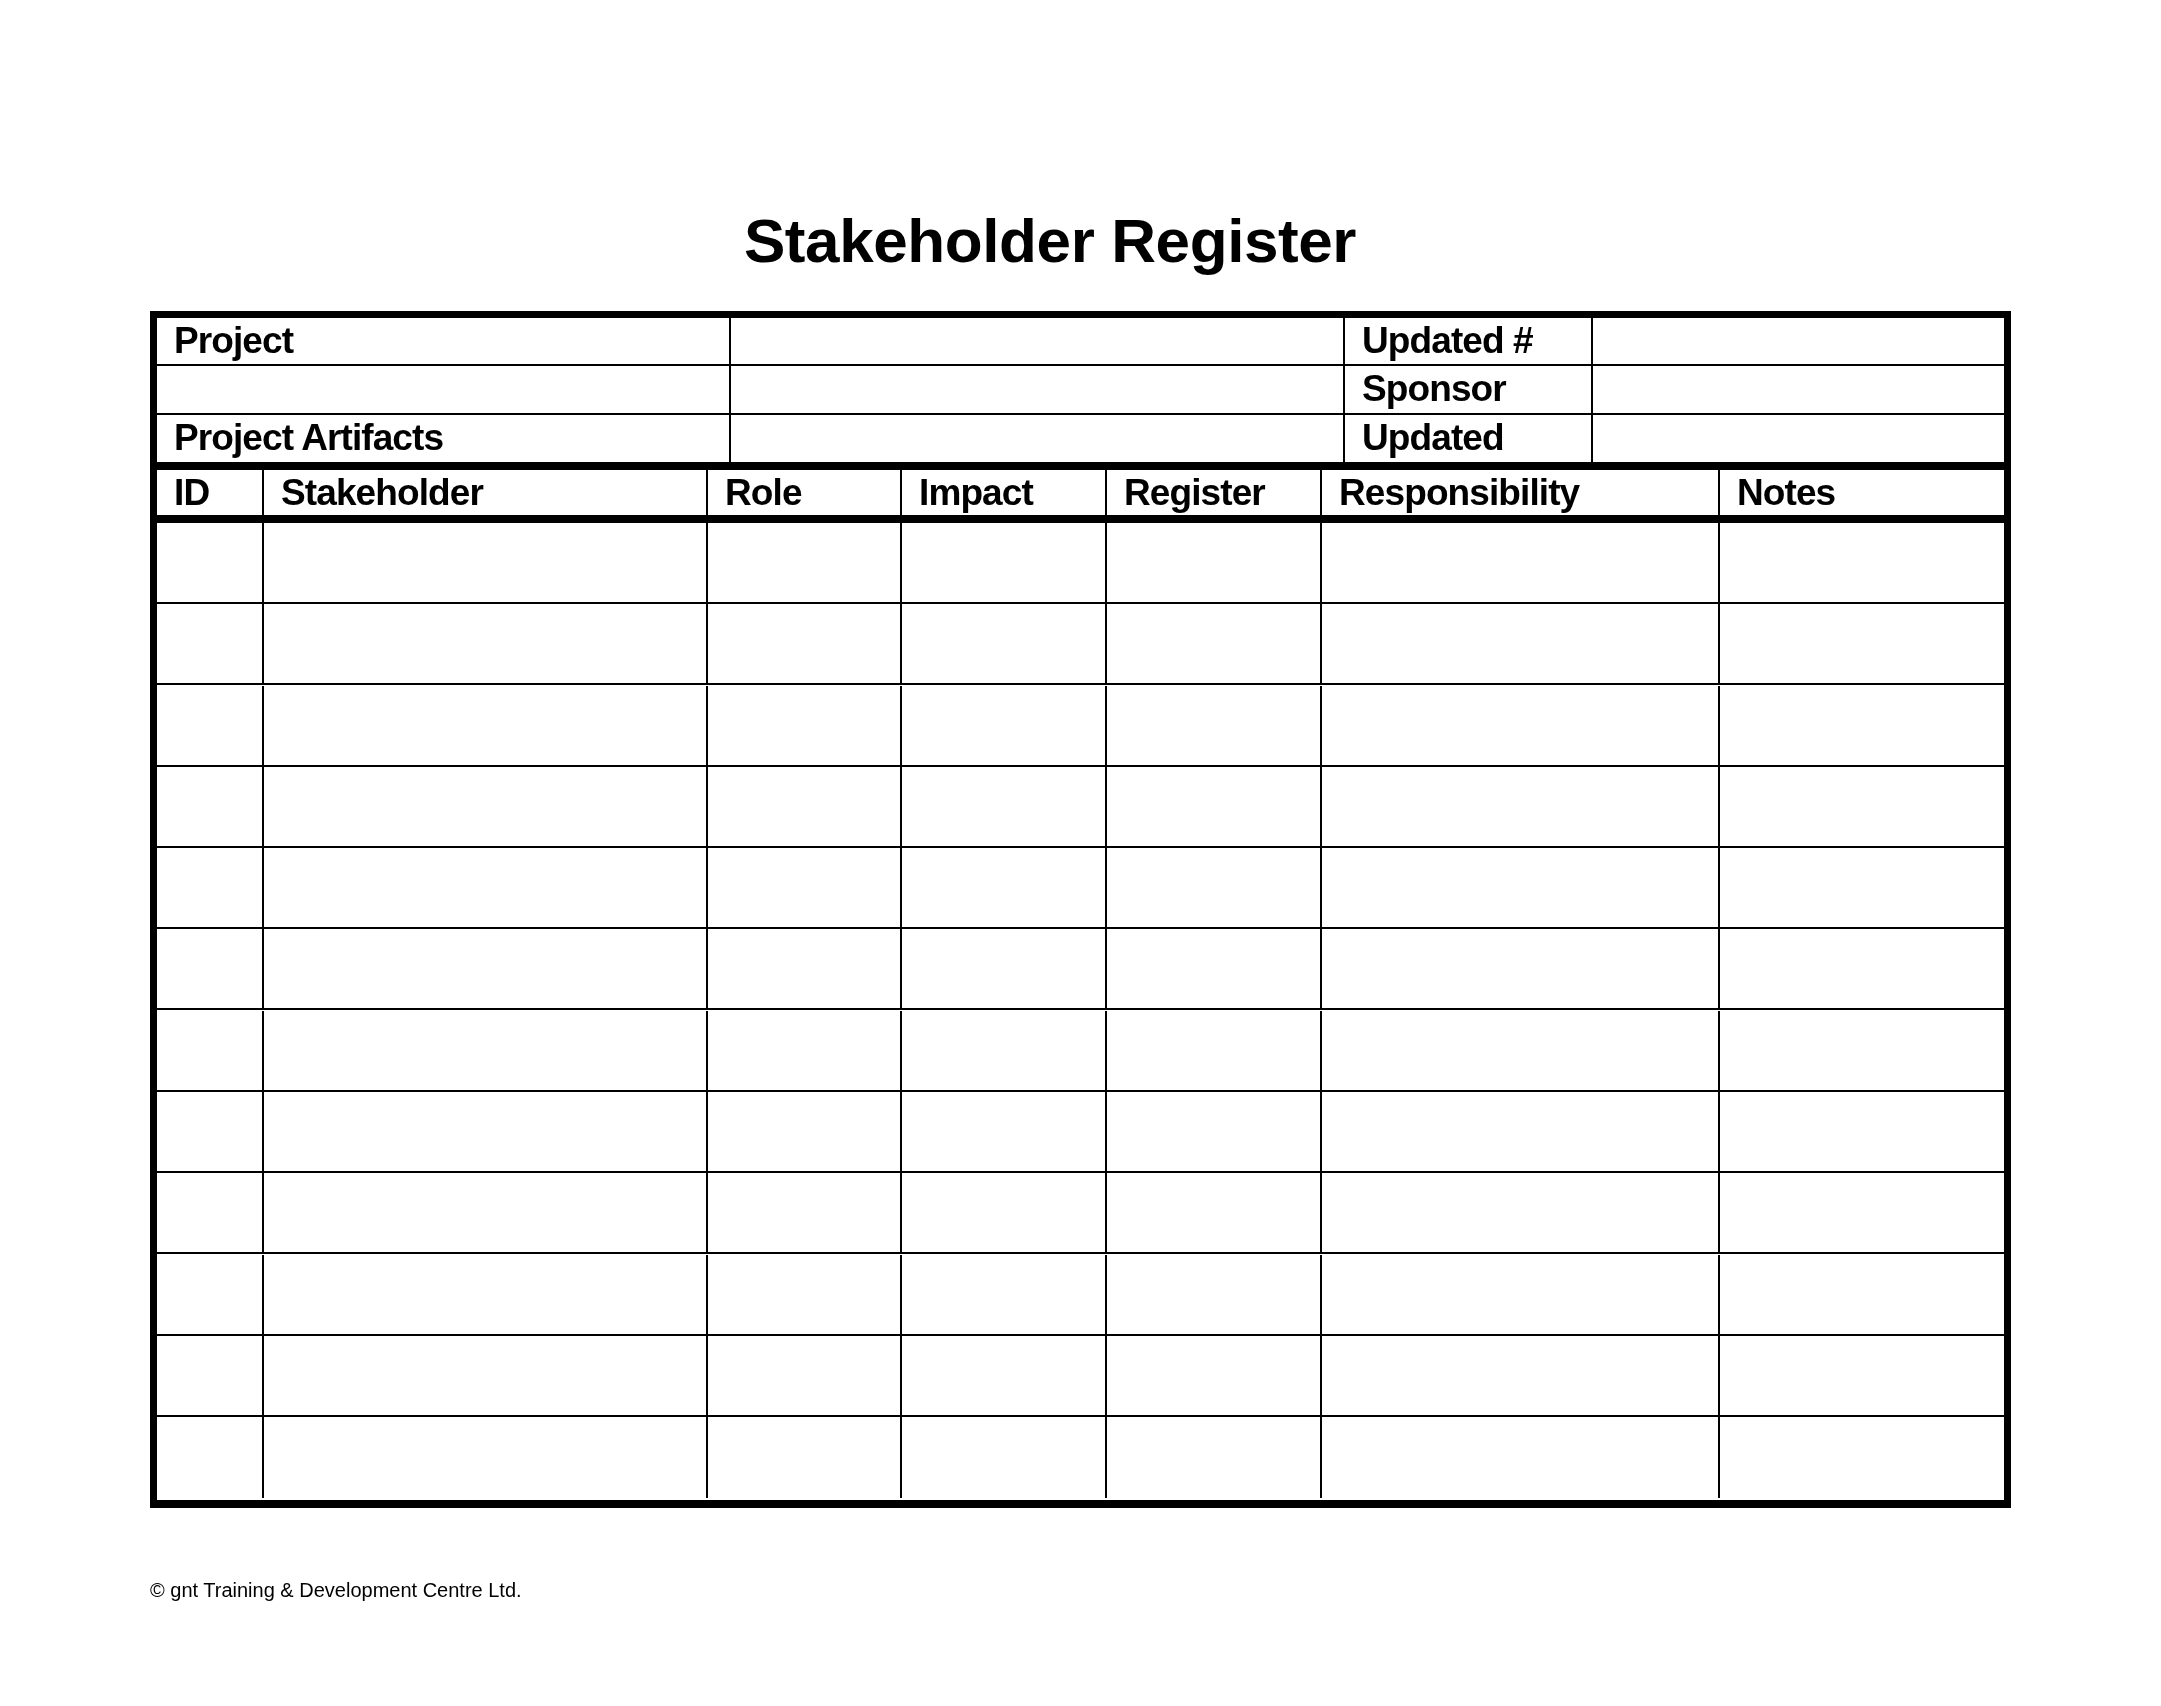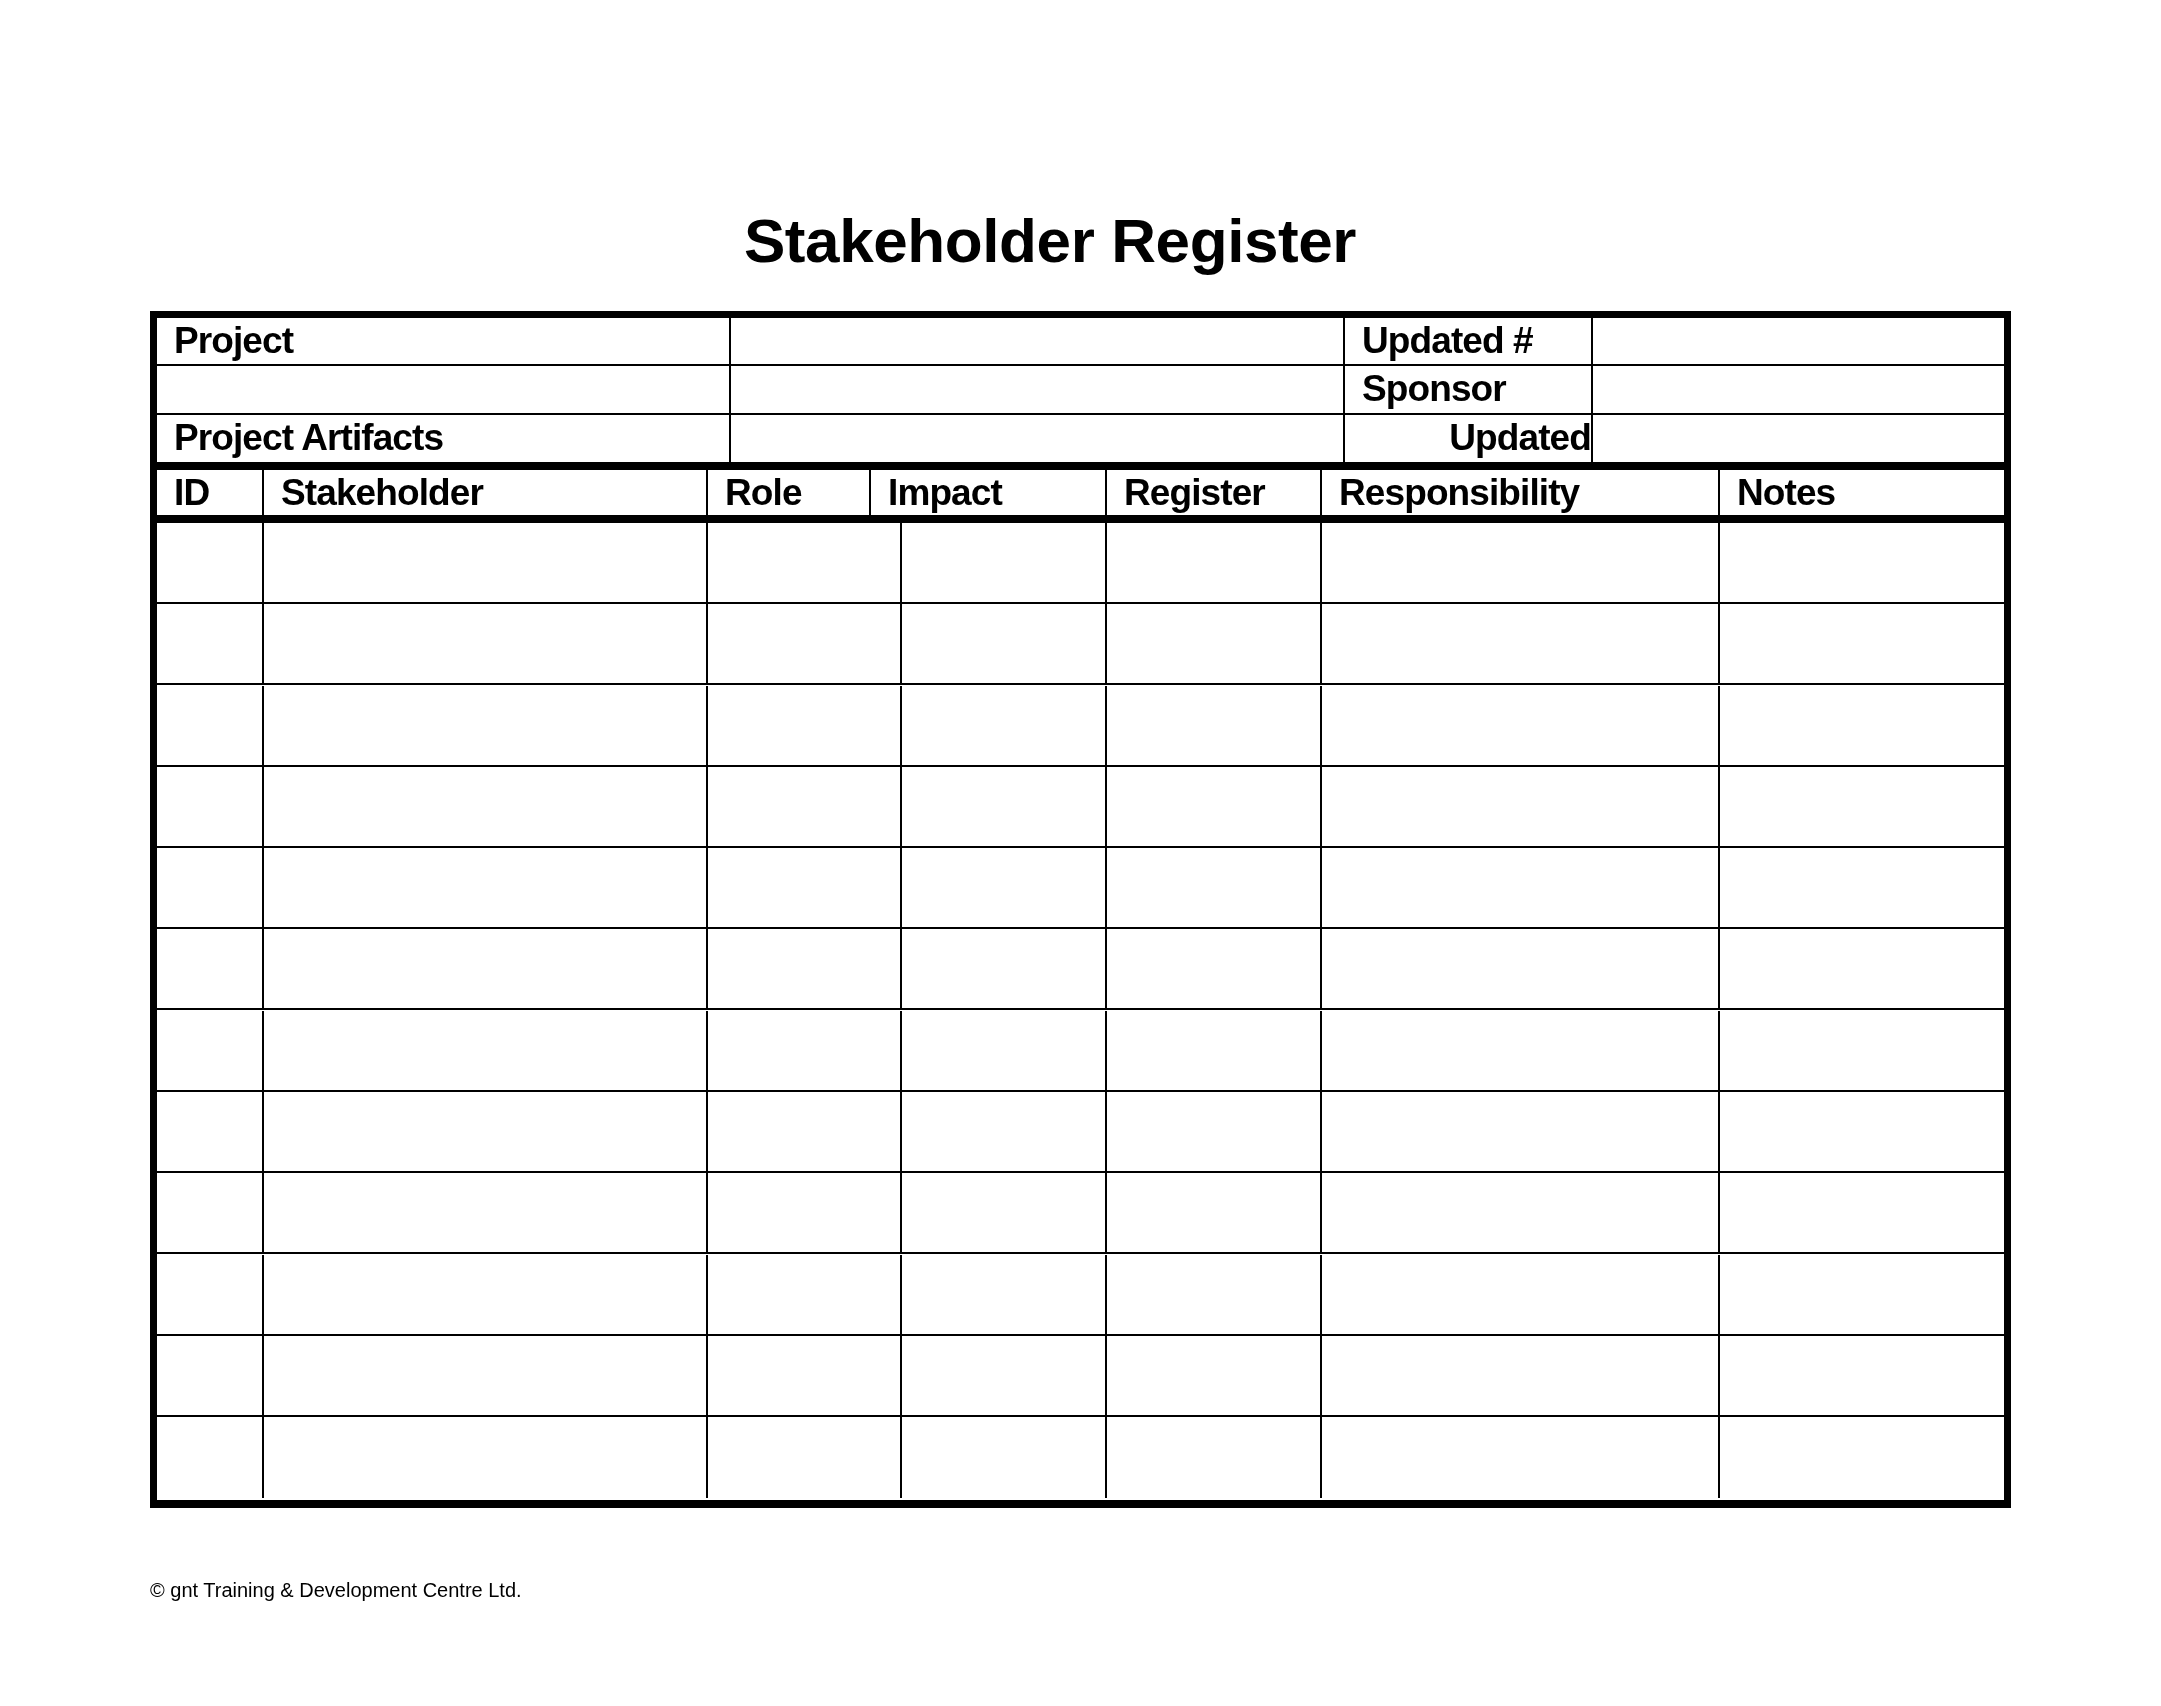--- a/index.html
+++ b/index.html
@@ -39,32 +39,32 @@
       <div class="cell vl" style="left:1434px;right:0;"></div>
     </div>
     <div class="info-row" style="top:48px;height:49px;">
       <div class="cell vl" style="left:572px;width:613px;"></div>
       <div class="cell vl lbl" style="left:1186px;width:248px;">Sponsor</div>
       <div class="cell vl" style="left:1434px;right:0;"></div>
     </div>
     <div class="info-row last" style="top:97px;height:47px;">
       <div class="cell lbl" style="left:0;width:545px;">Project Artifacts</div>
       <div class="cell vl" style="left:572px;width:613px;"></div>
-      <div class="cell vl lbl" style="left:1186px;width:248px;text-align:right;">Updated</div>
+      <div class="cell vl lbl" style="left:1186px;width:248px;">Updated</div>
       <div class="cell vl" style="left:1434px;right:0;"></div>
     </div>
   </div>
 
   <div class="thick" style="top:144px;"></div>
 
   <div class="hdr">
     <div class="cell lbl" style="left:0;width:105px;">ID</div>
     <div class="cell vl lbl" style="left:105px;width:444px;">Stakeholder</div>
     <div class="cell vl lbl" style="left:549px;width:194px;">Role</div>
-    <div class="cell vl lbl" style="left:712px;width:172px;">Impact</div>
+    <div class="cell vl lbl" style="left:743px;width:172px;">Impact</div>
     <div class="cell vl lbl" style="left:948px;width:215px;">Register</div>
     <div class="cell vl lbl" style="left:1163px;width:398px;">Responsibility</div>
     <div class="cell vl lbl" style="left:1561px;right:0;">Notes</div>
   </div>
 
   <div class="thick" style="top:197px;"></div>
 
   <div class="body-grid" id="body-grid">
       <div class="brow" style="top: 0px; height: 81px;">
         <div class="cell" style="left: 0px; width: 105px;"></div>

